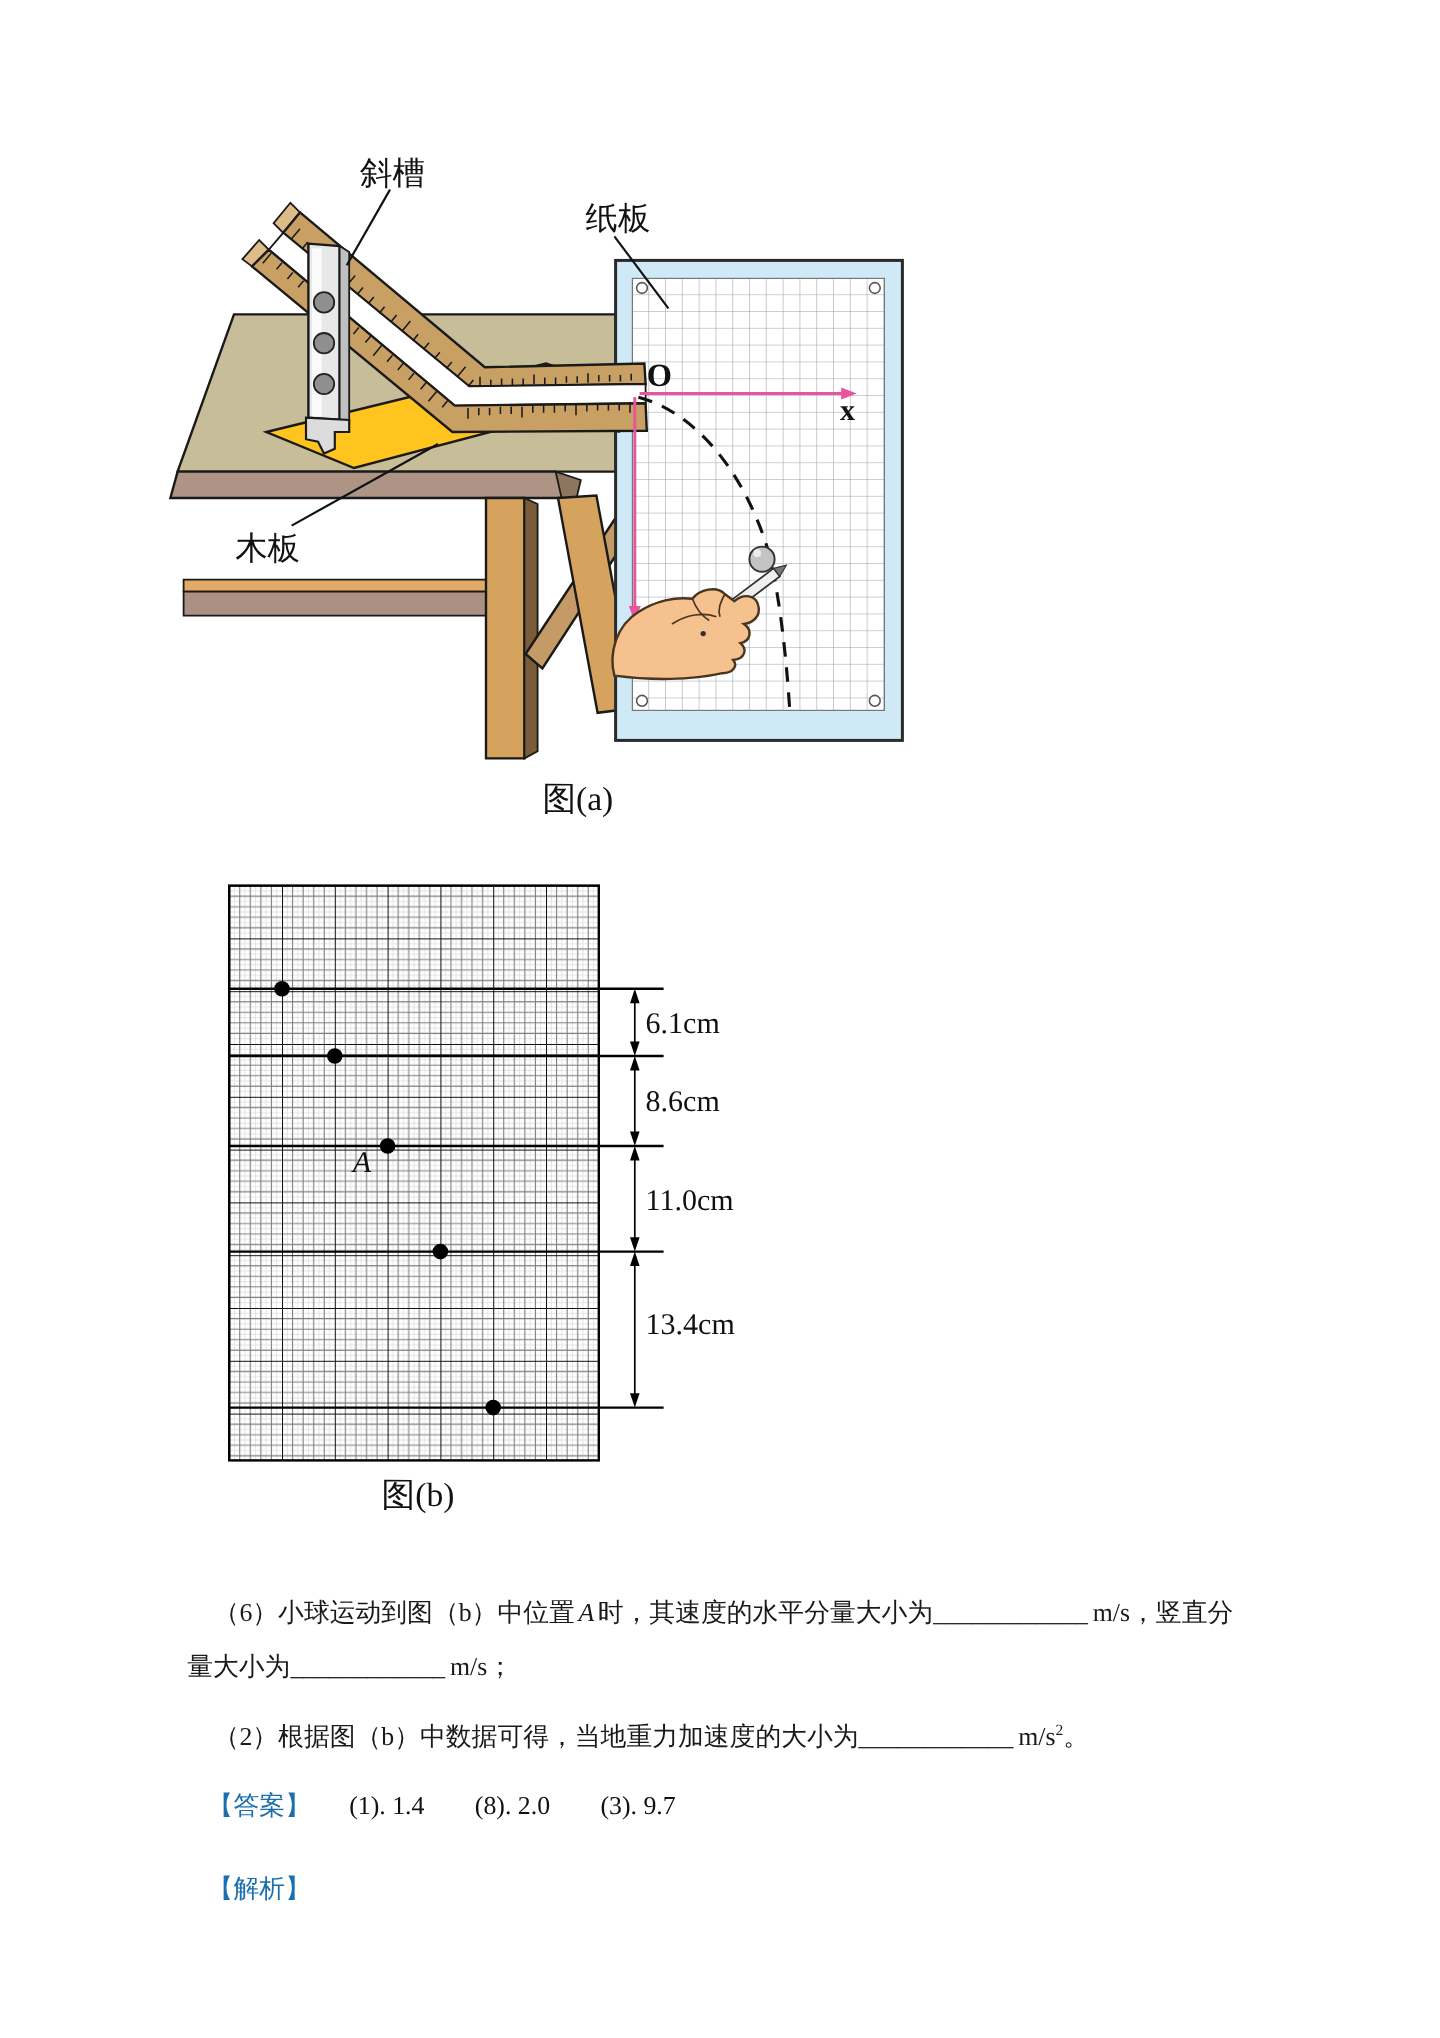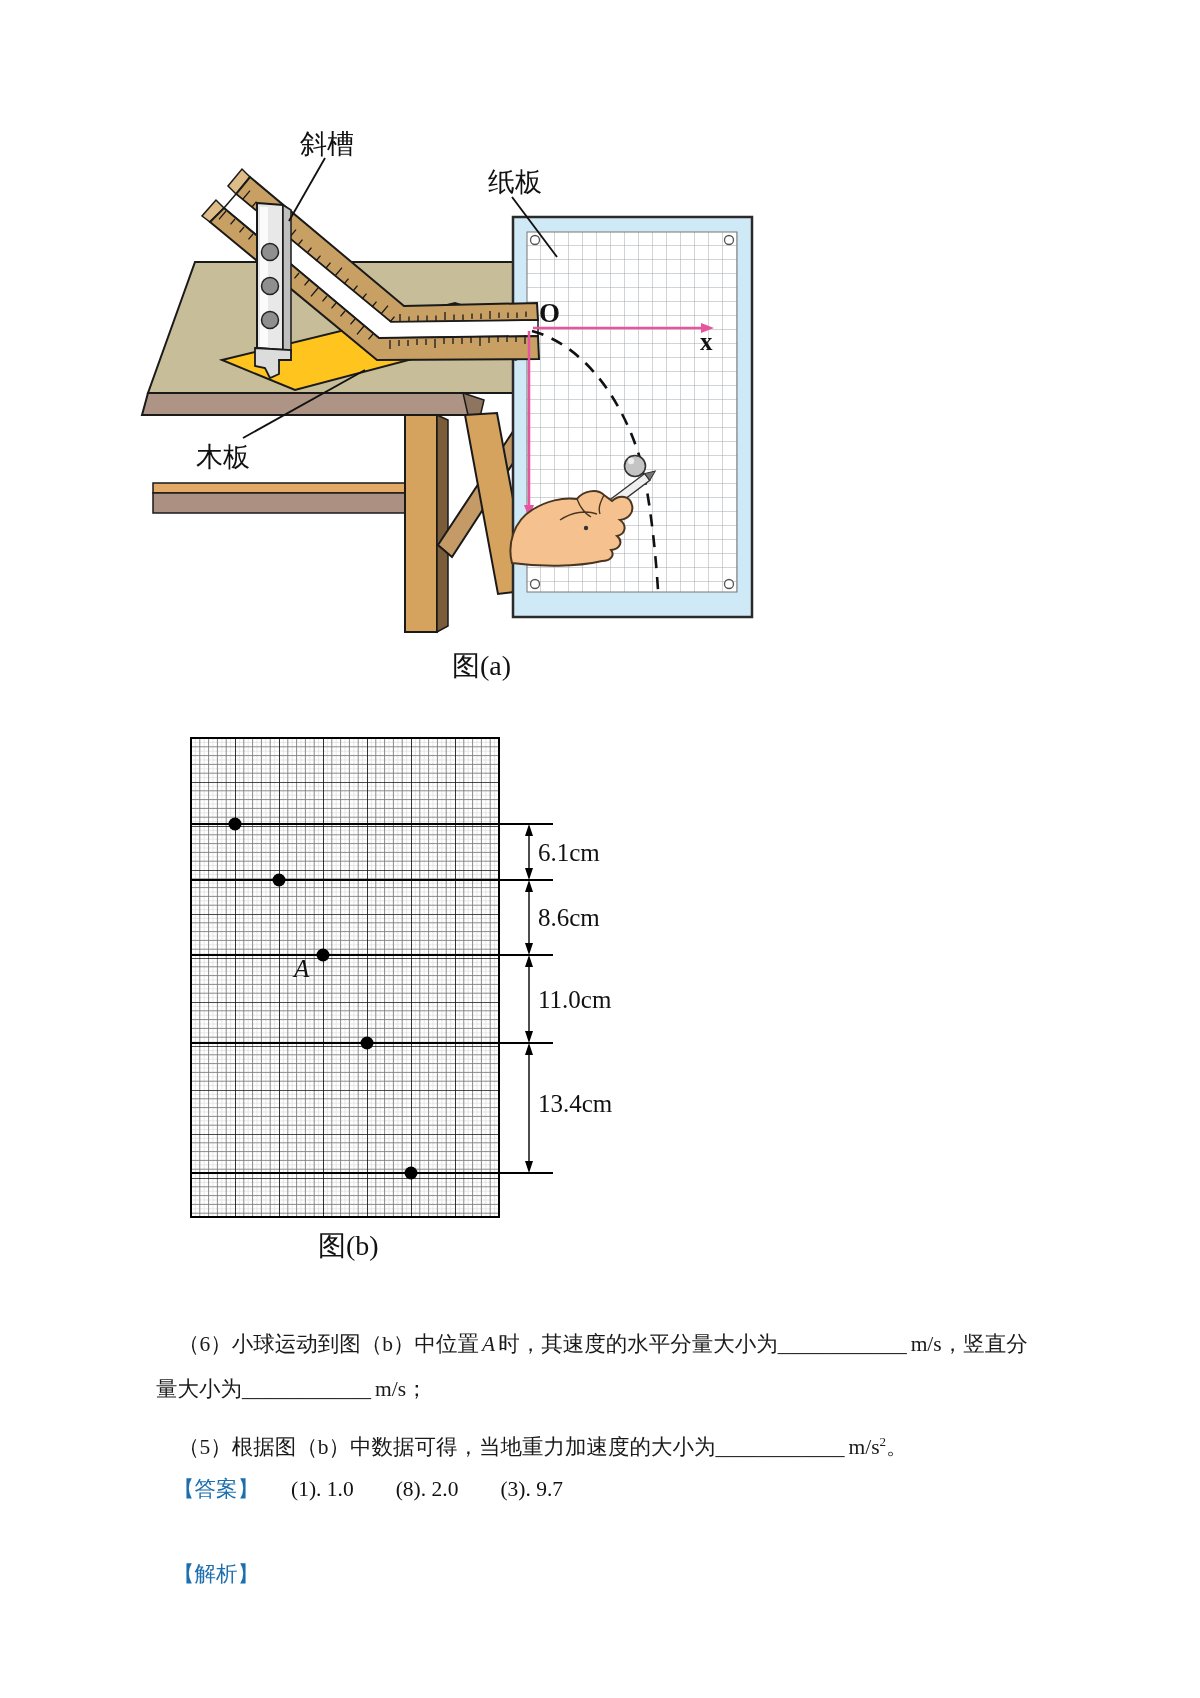--- a/index.html
+++ b/index.html
@@ -4,21 +4,21 @@
 <style>
   html,body{margin:0;padding:0;background:#ffffff;}
   #page{position:relative;width:1200px;height:1698px;background:#fff;overflow:hidden;
         font-family:"Liberation Serif","DejaVu Serif",serif;color:#1a1a1a;}
   svg{position:absolute;}
   .tline{position:absolute;font-size:21.5px;line-height:29px;white-space:nowrap;}
   .italicA{font-style:italic;padding:0 3px;}
   .blank{letter-spacing:0px;font-style:italic;}
   .unit{padding-left:4px;}
   sup{font-size:13px;}
-  .ansrow{display:flex;align-items:baseline;}
+  .ansrow{display:flex;align-items:baseline;margin-top:16px;}
   .anstag{color:#1C6FAE;}
   .ansitem{margin-left:42px;color:#111;}
   .ansitem.first{margin-left:32px;}
   text{font-family:"Liberation Serif","DejaVu Serif",serif;}
 </style>
 </head>
 <body>
 <div id="page">
 
 <svg style="left:120px;top:120px" width="660" height="580" viewBox="120 120 660 580">
@@ -175,26 +175,26 @@
 
 <div class="tline" style="left:178px;top:1330px">
   <span>（6）小球运动到图（b）中位置</span><span class="italicA">A</span><span>时，其速度的水平分量大小为</span><span class="blank">____________</span><span class="unit">m/s，竖直分</span>
 </div>
 
 <div class="tline" style="left:156px;top:1375px">
   <span>量大小为</span><span class="blank">____________</span><span class="unit">m/s；</span>
 </div>
 
 <div class="tline" style="left:178px;top:1427px">
-  <span>（5）根据图（b）中数据可得，当地重力加速度的大小为</span><span class="blank">____________</span><span class="unit">m/s</span><sup>2</sup><span>。</span>
+  <span>（2）根据图（b）中数据可得，当地重力加速度的大小为</span><span class="blank">____________</span><span class="unit">m/s</span><sup>2</sup><span>。</span>
 </div>
 
 <div class="tline ansrow" style="left:173px;top:1475px">
   <span class="anstag">【答案】</span>
-  <span class="ansitem first">(1). 1.0</span>
+  <span class="ansitem first">(1). 1.4</span>
   <span class="ansitem">(8). 2.0</span>
   <span class="ansitem">(3). 9.7</span>
 </div>
 
 <div class="tline" style="left:173px;top:1560px">
   <span class="anstag">【解析】</span>
 </div>
 
 </div>
 

